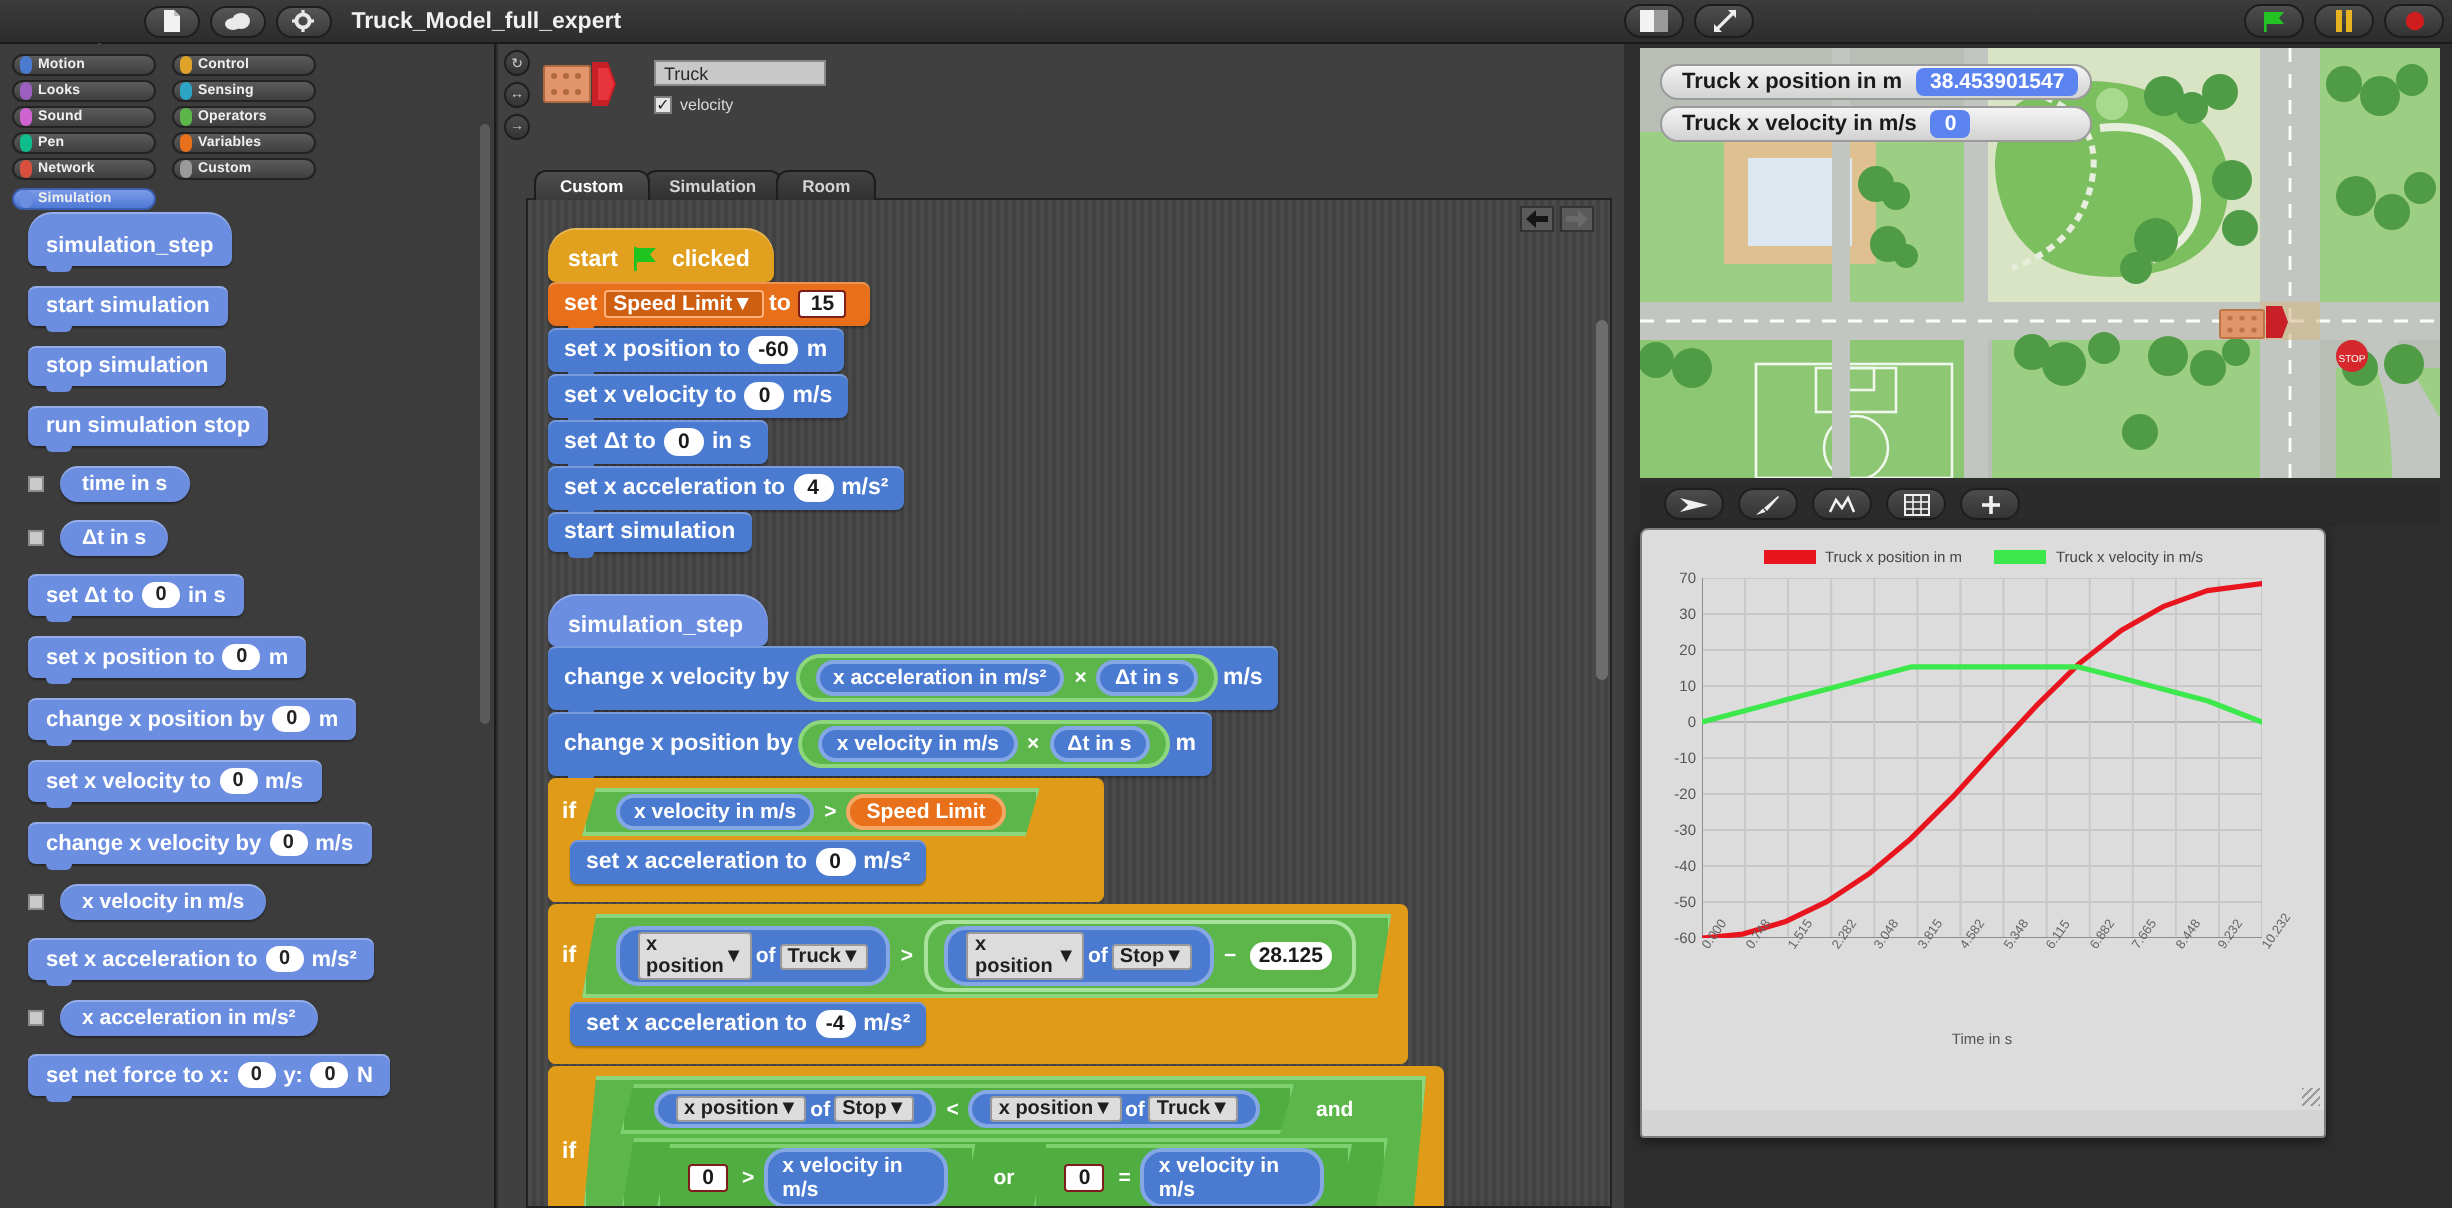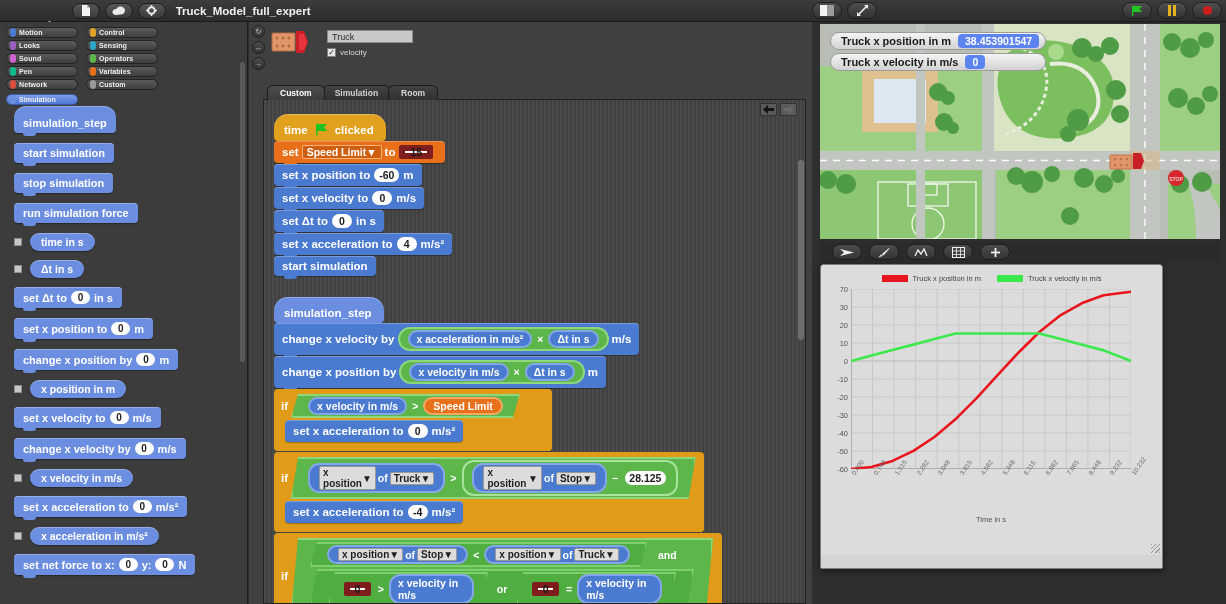--- a/index.html
+++ b/index.html
@@ -160,21 +160,21 @@
   }
   .blk.simhat{background:#6c8ee0;border-radius:14px 14px 4px 4px;padding:10px 12px 4px 10px;}
   .nub{position:absolute;left:10px;bottom:-3px;width:13px;height:4px;border-radius:0 0 3px 3px;}
   .stack{position:absolute;}
   .row{margin-bottom:1px;}
   .inp{
     display:inline-flex;align-items:center;justify-content:center;
     min-width:20px;height:14px;background:#fff;color:#1a1a1a;border-radius:8px;
     font-size:10.5px;font-weight:bold;margin:0 4px;padding:0 5px;
   }
-  .inp.sq{border-radius:2px;border:6px solid #7f1d1d;}
+  .inp.sq{border-radius:2px;border:1px solid #7f1d1d;}
   .rep-green{
     display:inline-flex;align-items:center;background:#5cb64a;
     border:2px solid #8ed67e;border-radius:12px;padding:1px 6px;margin:0 3px;
     font-size:10.5px;
   }
   .rep-blue{
     display:inline-flex;align-items:center;background:#4b7ad1;
     border:2px solid #86a7e6;border-radius:11px;padding:1px 7px;margin:0 2px;
     font-size:10.5px;color:#fff;font-weight:bold;
   }
@@ -413,21 +413,21 @@
       <div class="pb hat">
           <span>simulation_step</span>
         </div><br>
       <div class="pb">
           <span>start simulation</span>
         </div><br>
       <div class="pb">
           <span>stop simulation</span>
         </div><br>
       <div class="pb">
-          <span>run simulation force</span>
+          <span>run simulation stop</span>
         </div><br>
 
       <div class="rowchk">
         <span class="chk"></span>
         <span class="pb rep">
             <span>time in s</span>
           </span>
       </div>
       <div class="rowchk">
         <span class="chk"></span>
@@ -444,26 +444,20 @@
       <div class="pb">
         <span>set x position to</span>
         <span class="oval">0</span>
         <span>m</span>
       </div><br>
       <div class="pb">
         <span>change x position by</span>
         <span class="oval">0</span>
         <span>m</span>
       </div><br>
-      <div class="rowchk">
-        <span class="chk"></span>
-        <span class="pb rep">
-            <span>x position in m</span>
-          </span>
-      </div>
       <div class="pb">
         <span>set x velocity to</span>
         <span class="oval">0</span>
         <span>m/s</span>
       </div><br>
       <div class="pb">
         <span>change x velocity by</span>
         <span class="oval">0</span>
         <span>m/s</span>
       </div><br>
@@ -538,21 +532,21 @@
         </div>
         <div class="urb">
           <svg width="11" height="9" viewBox="0 0 11 9">
               <path d="M11 4.5L6 0v3H0v3h6v3z" fill="#6a6a6a"></path>
             </svg>
         </div>
       </div>
 
       <div class="stack" style="left:10px;top:14px;">
         <div class="blk hat">
-          <span>time</span>
+          <span>start</span>
           <span style="margin:0 6px;display:inline-flex">
             <svg width="15" height="13" viewBox="0 0 15 13">
                 <path d="M3 1h10l-3 3.2L13 8H3z" fill="#1fc41f"></path>
                 <rect x="2" y="0.5" width="1.4" height="12" fill="#1fc41f"></rect>
               </svg>
           </span>
           <span>clicked</span>
           <span class="nub" style="background:#e2a01f"></span>
         </div>
         <div class="row">

